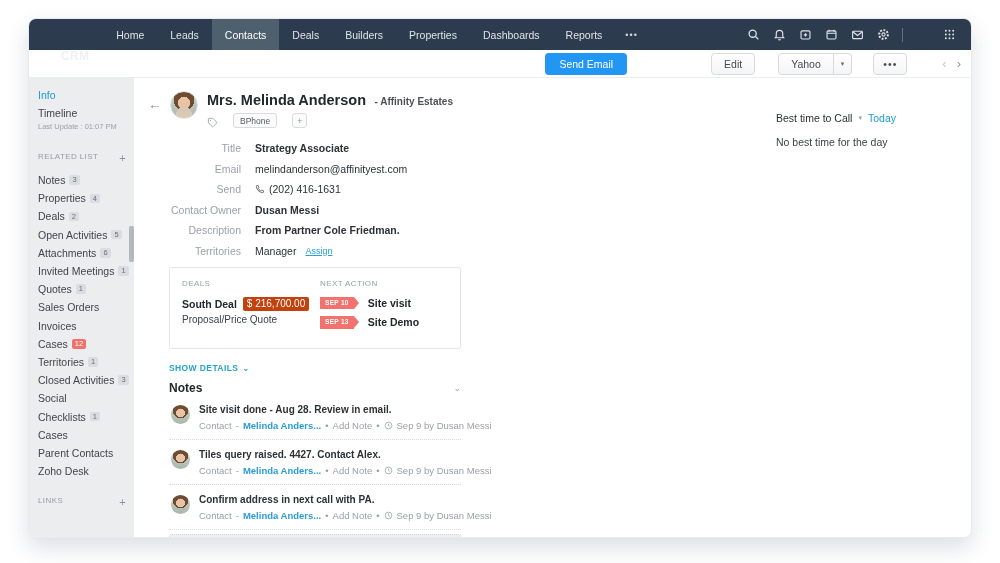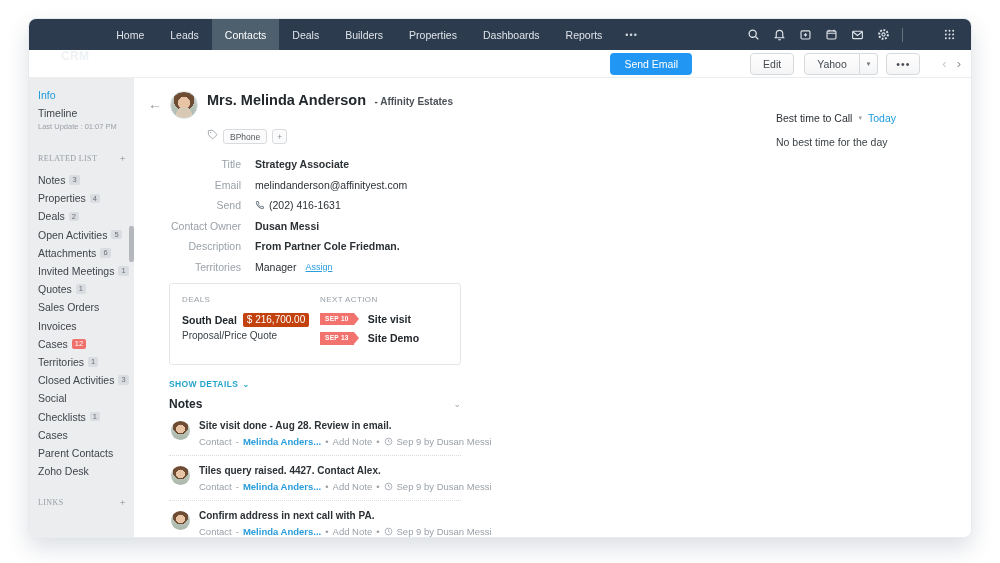--- a/index.html
+++ b/index.html
@@ -19,58 +19,58 @@
   .nav-right { margin-left:auto; display:flex; align-items:center; gap:11px; padding-right:14px; }
   .icon-btn { width:15px; height:15px; display:flex; align-items:center; justify-content:center; cursor:pointer; }
   .icon-btn svg { display:block; }
   .nav-sep { width:1px; height:14px; background:rgba(255,255,255,.28); }
   .nav-avatar { width:17px; height:17px; border-radius:3px;
     background: radial-gradient(circle at 50% 40%, #e9c29c 0 30%, rgba(0,0,0,0) 31%),
                radial-gradient(circle at 50% 24%, #4c3category 0, #54402e 0 40%, rgba(0,0,0,0) 41%),
                linear-gradient(180deg,#8fb07c,#5f8f63); cursor:pointer; }
 
   
-  .action-bar { height:28px; background:#fff; border-bottom:1px solid #ebedef; display:flex; align-items:center; justify-content:flex-end; gap:8px; padding:0 10px 0 0; }
+  .action-bar { height:28px; background:#fff; border-bottom:1px solid #ebedef; display:flex; align-items:center; justify-content:flex-end; gap:21px; padding:0 10px 0 0; }
   .btn-primary { background:#2196f3; color:#fff; font-size:10.5px; border:none; border-radius:4px; padding:5px 14px; cursor:pointer; font-family:inherit; }
   .btn { background:linear-gradient(#ffffff,#f4f5f6); color:#444b52; font-size:10.5px; border:1px solid #d6dadd; border-radius:4px; padding:4px 12px; cursor:pointer; font-family:inherit; }
   .split { display:inline-flex; margin-left:2px; }
   .split .btn { border-radius:4px 0 0 4px; }
   .split .caret { background:linear-gradient(#ffffff,#f4f5f6); border:1px solid #d6dadd; border-left:none; border-radius:0 4px 4px 0; font-size:7px; color:#6a7076; padding:4px 7px; cursor:pointer; display:flex; align-items:center; }
   .btn-more { letter-spacing:1px; padding:4px 9px; }
   .gap-lg { width:42px; }
   .pager { display:flex; gap:10px; margin-left:14px; color:#c3c8cd; font-size:13px; }
   .pager span { cursor:pointer; }
   .pager .on { color:#8d949b; }
 
   
   .body { display:flex; height:460px; }
   .sidebar { width:105px; background:#ecedef; padding:8px 0 0 9px; position:relative; font-size:10.5px; color:#3f454b; flex:none; }
   .side-link { padding:3px 0; cursor:pointer; }
   .side-link.active { color:#1d9ad8; }
   .side-sub { font-size:7.5px; color:#9ba1a8; margin:0 0 14px; }
-  .side-head { font-size:8px; color:#959ca4; letter-spacing:.4px; margin:21px 0 7px; display:flex; align-items:center; cursor:default;font-family:Liberation Serif, serif; }
+  .side-head { font-size:8px; color:#959ca4; letter-spacing:.4px; margin:21px 0 7px; display:flex; align-items:flex-start; cursor:default; }
   .side-head .plus { margin-left:auto; margin-right:8px; color:#8a9199; font-size:11px; cursor:pointer; }
   .side-item { display:flex; align-items:center; gap:4px; padding:3.1px 0; cursor:pointer; white-space:nowrap; }
   .badge { background:#d9dce0; color:#6b7177; font-size:7.5px; border-radius:2px; padding:1px 3px; line-height:1; }
   .badge.red { background:#f0716b; color:#fff; }
   .scroll-thumb { position:absolute; right:0; top:148px; width:5px; height:36px; background:#b4b8bd; border-radius:2px; cursor:grab; }
 
   .main { flex:1; position:relative; background:#fff; overflow:hidden; }
 
   
   .head-row { display:flex; align-items:flex-start; padding:13px 0 0 14px; }
   .back { font-size:14px; color:#8d949b; cursor:pointer; margin:5px 8px 0 0; }
   .avatar-lg { width:28px; height:28px; border-radius:50%; flex:none; margin-right:9px; border:1px solid #e0e3e6;
     background: radial-gradient(circle at 50% 88%, #d8c9b4 0 30%, rgba(0,0,0,0) 31%),
                 radial-gradient(circle at 50% 42%, #e9c4a4 0 30%, rgba(0,0,0,0) 31%),
                 radial-gradient(circle at 50% 30%, #6e4c33 0 46%, rgba(0,0,0,0) 47%),
                 linear-gradient(180deg,#ccd5cc,#a9b6aa); }
   .contact-name { font-size:14.5px; font-weight:bold; color:#23282d; }
   .company { font-size:10px; font-weight:bold; color:#4a5056; margin-left:4px; }
-  .tag-row { display:flex; align-items:flex-start; gap:5px; margin-top:20px; }
+  .tag-row { display:flex; align-items:flex-end; gap:15px; margin-top:4px; }
   .tag-row svg { display:block; }
   .chip { border:1px solid #d9dcdf; background:#fbfbfc; color:#55595e; font-size:8.5px; border-radius:3px; padding:1.5px 6px; cursor:pointer; }
   .chip.add { padding:1.5px 4px; color:#8a9096; }
 
   
   .fields { margin:14px 0 0 0; }
   .frow { display:flex; margin-bottom:8.5px; }
   .flabel { width:107px; text-align:right; font-size:10.5px; color:#9aa1a8; flex:none; }
   .fvalue { margin-left:14px; font-size:10.5px; color:#2c3136; display:flex; align-items:center; gap:4px; }
   .fvalue.bold { font-weight:bold; }

